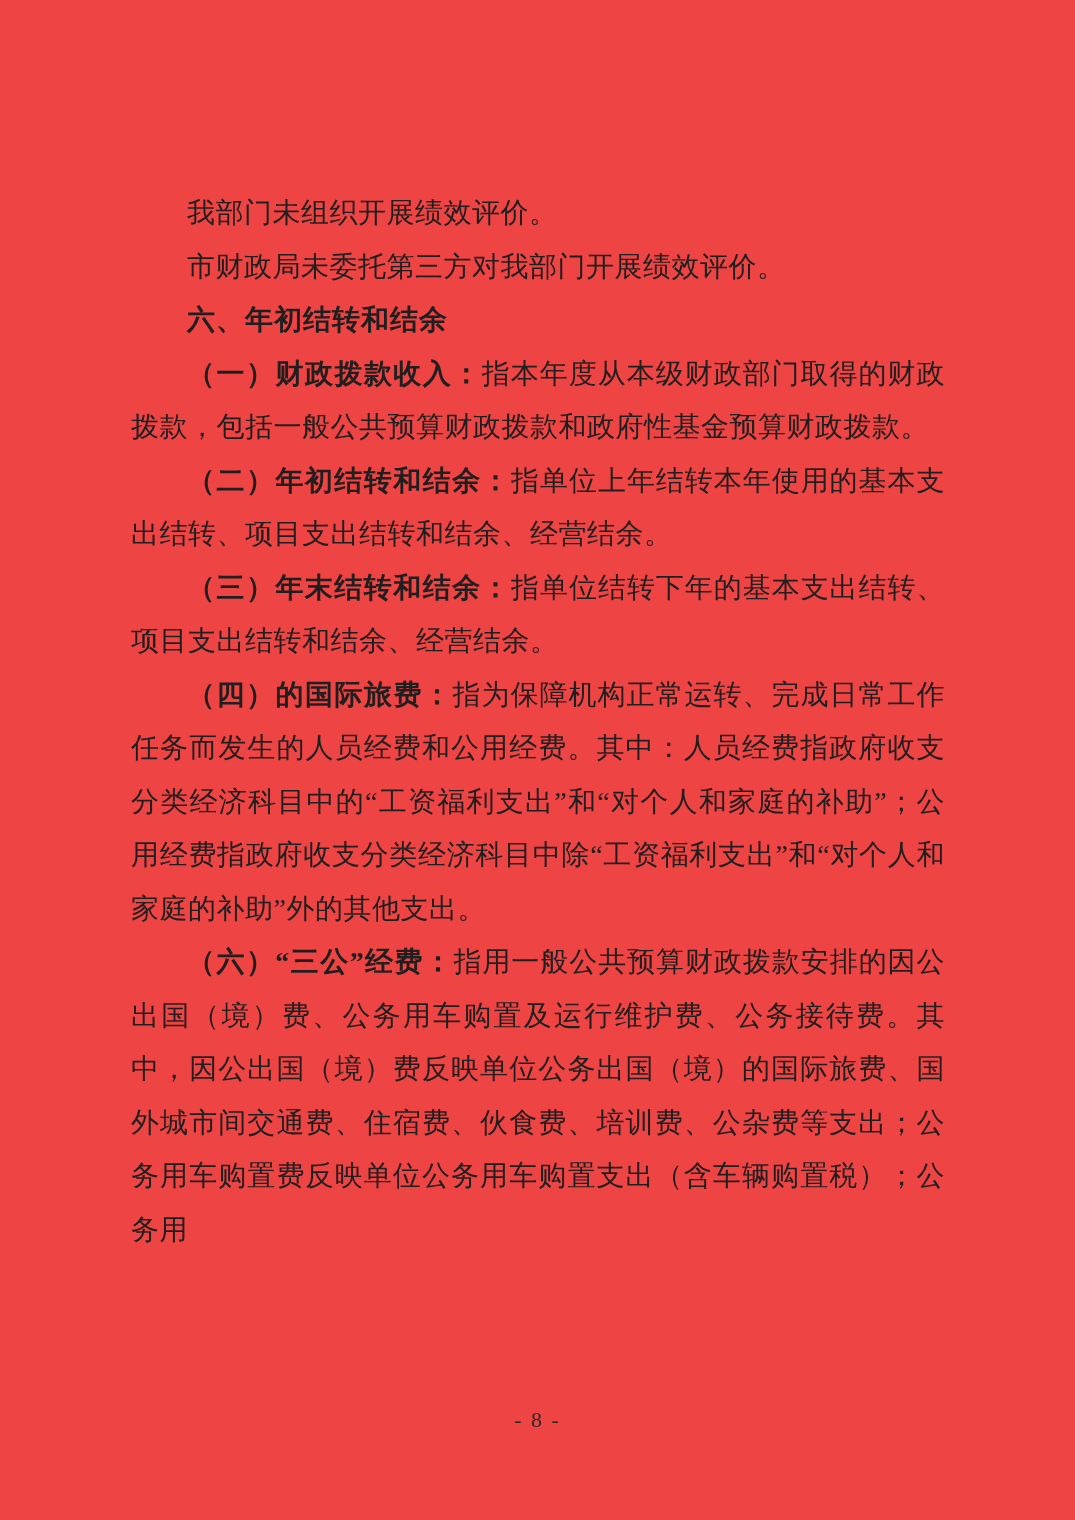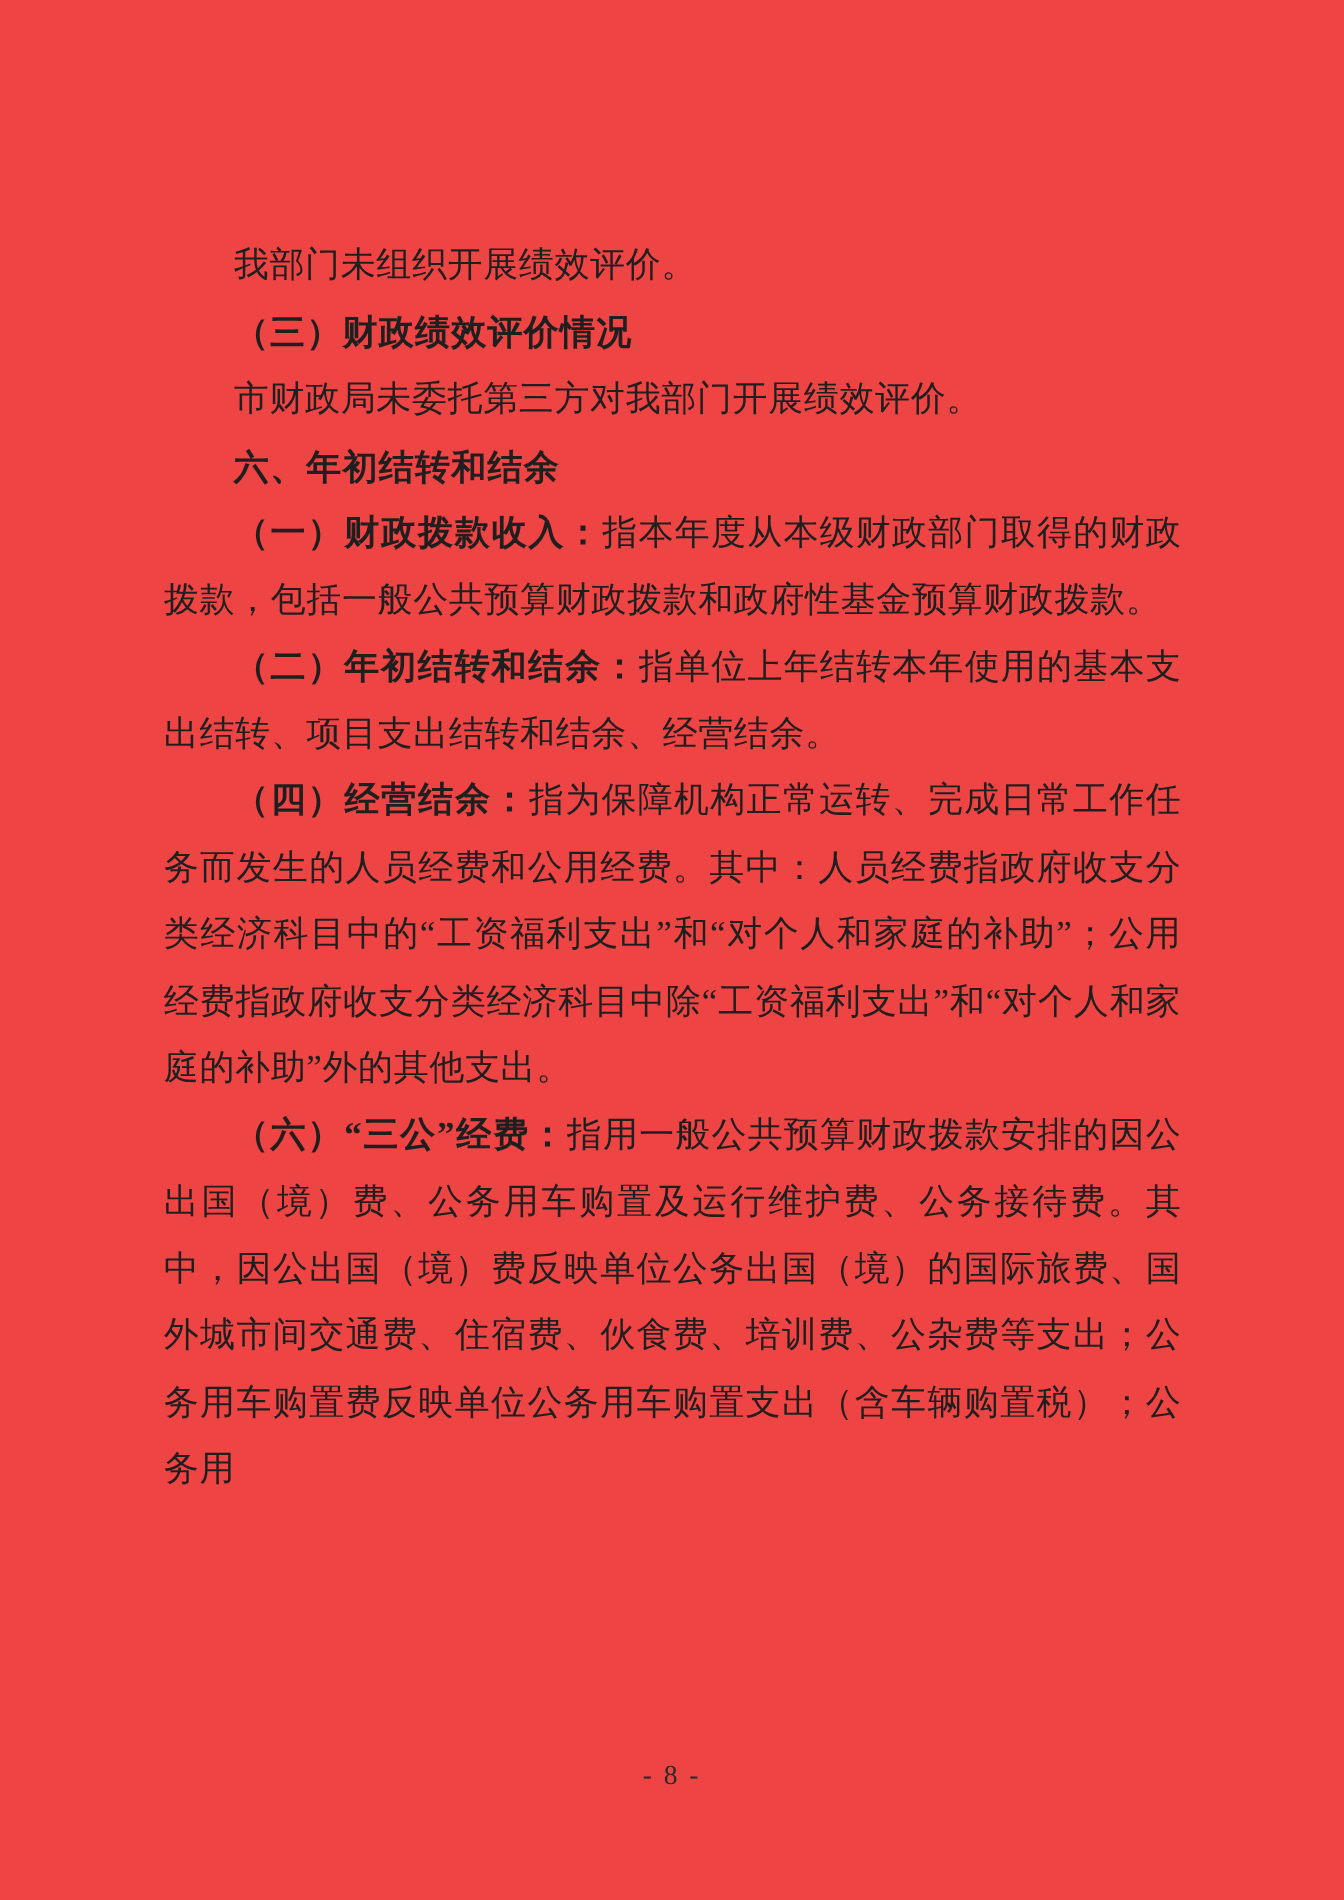--- a/index.html
+++ b/index.html
@@ -63,22 +63,22 @@
     color: #2a2a2a;
     letter-spacing: 2px;
   }
 </style>
 </head>
 <body>
 
 <div class="page">
   <div class="doc-body">
       <p class="para body"><span>我部门未组织开展绩效评价。</span></p>
-      <p class="para heading2"><span>（三）财政绩效评价情况</span></p>
       <p class="para body"><span>市财政局未委托第三方对我部门开展绩效评价。</span></p>
       <p class="para heading1"><span>六、年初结转和结余</span></p>
       <p class="para term"><span class="lead">（一）财政拨款收入：</span><span>指本年度从本级财政部门取得的财政拨款，包括一般公共预算财政拨款和政府性基金预算财政拨款。</span></p>
       <p class="para term"><span class="lead">（二）年初结转和结余：</span><span>指单位上年结转本年使用的基本支出结转、项目支出结转和结余、经营结余。</span></p>
-      <p class="para term"><span class="lead">（四）经营结余：</span><span>指为保障机构正常运转、完成日常工作任务而发生的人员经费和公用经费。其中：人员经费指政府收支分类经济科目中的“工资福利支出”和“对个人和家庭的补助”；公用经费指政府收支分类经济科目中除“工资福利支出”和“对个人和家庭的补助”外的其他支出。</span></p>
+      <p class="para term"><span class="lead">（三）年末结转和结余：</span><span>指单位结转下年的基本支出结转、项目支出结转和结余、经营结余。</span></p>
+      <p class="para term"><span class="lead">（四）的国际旅费：</span><span>指为保障机构正常运转、完成日常工作任务而发生的人员经费和公用经费。其中：人员经费指政府收支分类经济科目中的“工资福利支出”和“对个人和家庭的补助”；公用经费指政府收支分类经济科目中除“工资福利支出”和“对个人和家庭的补助”外的其他支出。</span></p>
       <p class="para term"><span class="lead">（六）“三公”经费：</span><span>指用一般公共预算财政拨款安排的因公出国（境）费、公务用车购置及运行维护费、公务接待费。其中，因公出国（境）费反映单位公务出国（境）的国际旅费、国外城市间交通费、住宿费、伙食费、培训费、公杂费等支出；公务用车购置费反映单位公务用车购置支出（含车辆购置税）；公务用</span></p>
     </div>
   <div class="footer">- 8 -</div>
 </div>
 
 </body></html>

